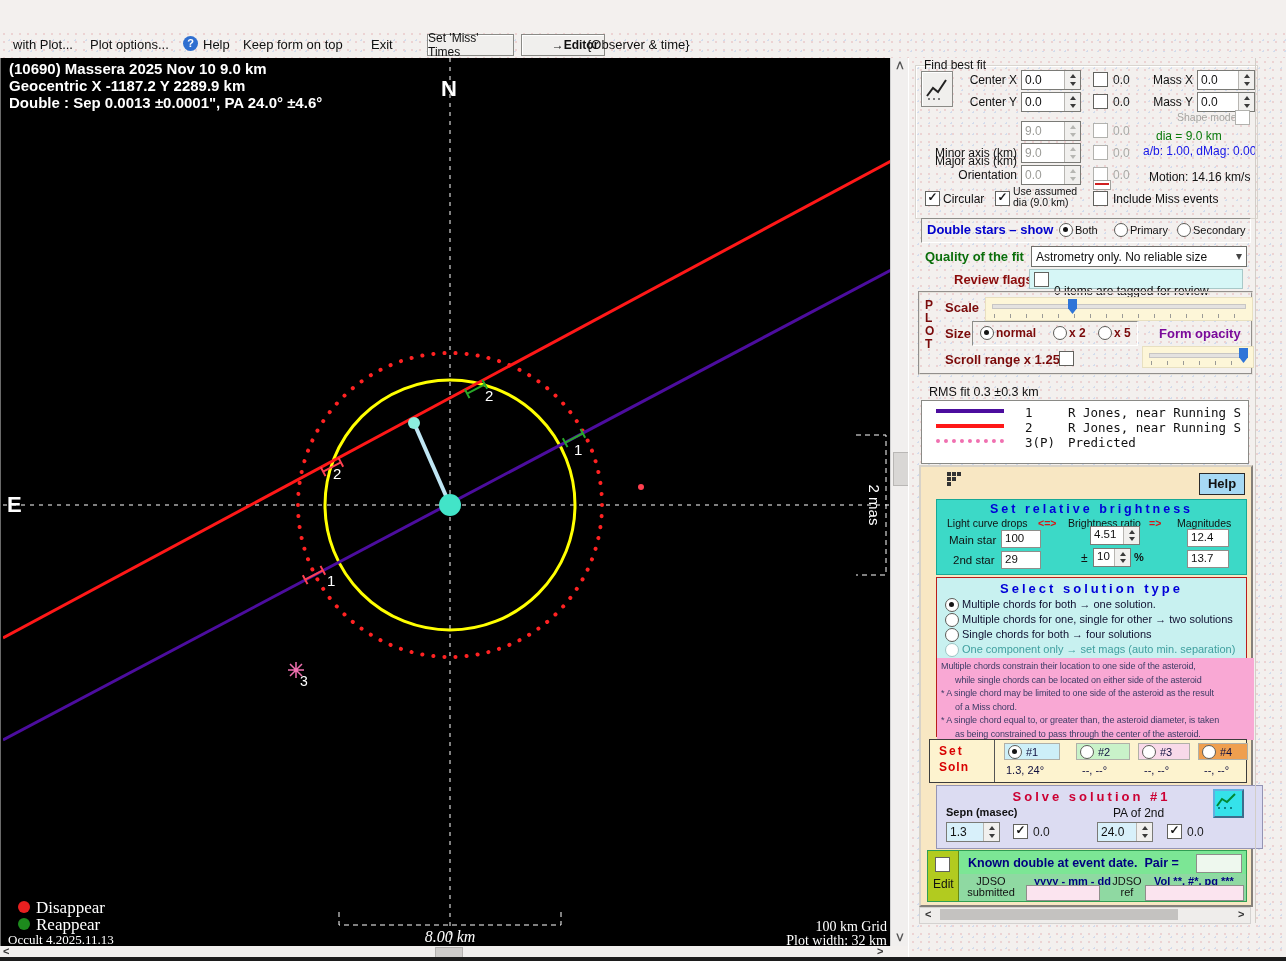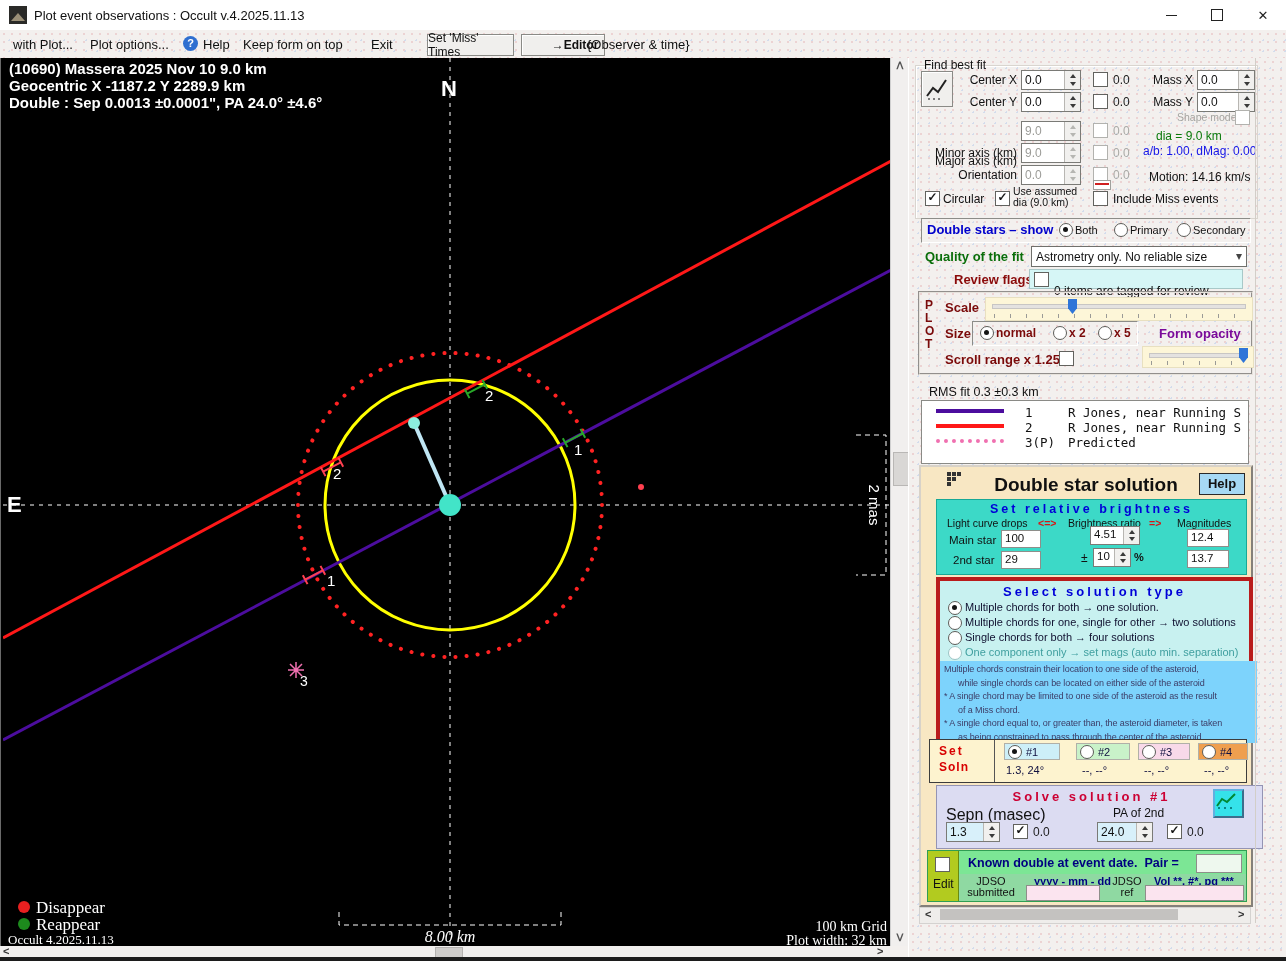--- a/index.html
+++ b/index.html
@@ -58,52 +58,37 @@
   .ticks{position:absolute;left:8px;right:8px;bottom:2px;height:4px;
          background:repeating-linear-gradient(90deg,#9a9a96 0 1px,transparent 1px 16px);}
   .thumb{position:absolute;top:1px;width:9px;height:15px;background:#2f75d8;
          clip-path:polygon(0 0,100% 0,100% 62%,50% 100%,0 62%);}
   .maroon{color:#7a0a0a;font-weight:bold;}
   .legendbox{background:#fff;border:1px solid #8a8a86;}
   .lrow{position:absolute;left:6px;height:14px;font-size:12.5px;}
   .lsample{position:absolute;left:8px;width:68px;top:4px;}
   .panel{background:#f8e7c3;border:2px outset #d8d2c8;}
   .tqbox{background:#3cd9c7;border:1px solid #17a896;}
-  .selbox{background:#c8f1f0;border:4px solid #b91c1c;}
-  .notes{background:#7dd3fc;font-size:9px;color:#3c3c66;line-height:13.5px;letter-spacing:-0.1px;}
+  .selbox{background:#c8f1f0;border:1px solid #b91c1c;}
+  .notes{background:#f9a8d4;font-size:9px;color:#3c3c66;line-height:13.5px;letter-spacing:-0.1px;}
   .notes .indent{padding-left:14px;}
   .soln{background:#fdf3cf;border:1px solid #3c3c3c;}
   .solve{background:#dcdcf2;border:1px solid #9494b4;}
   .known{background:#7ce695;border:1px solid #2f9e53;}
   .pinkin{background:#fbe4ef;border:1px solid #8e8e8a;}
   .whin{background:#fff;border:1px solid #8e8e8a;}
   .cellrd{display:flex;align-items:center;gap:4px;font-size:11px;color:#101040;border:1px solid #b0b0a8;padding:0 3px;height:15px;}
   .ihscroll{background:#efedeb;border:1px solid #d4d2d0;}
   .ithumb{position:absolute;left:20px;top:1px;width:238px;height:11px;background:#c4c2c0;}
 </style>
 </head>
 <body>
 
 <div class="win">
 
-  <div class="abs titlebar">
-    <div class="abs appicon">
-        <i></i>
-      </div>
-    <div class="abs" style="left:34px;top:8px;font-size:13px;">Plot event observations : Occult v.4.2025.11.13</div>
-    <div class="abs wbtn" style="left:1148px;">
-        <span class="minbar"></span>
-      </div>
-    <div class="abs wbtn" style="left:1194px;">
-        <span class="maxbox"></span>
-      </div>
-    <div class="abs wbtn" style="left:1240px;">
-        <span>✕</span>
-      </div>
-  </div>
 
   <div class="abs menubar dots">
     <div class="abs mitem" style="left:13px;">with Plot...</div>
     <div class="abs mitem" style="left:90px;">Plot options...</div>
     <div class="abs helpico" style="left:183px;">?</div>
     <div class="abs mitem" style="left:203px;">Help</div>
     <div class="abs mitem" style="left:243px;">Keep form on top</div>
     <div class="abs mitem" style="left:355px;margin-left:16px;">Exit</div>
     <div class="abs tbtn" style="left:427px;width:85px;">Set 'Miss' Times</div>
     <div class="abs tbtn b" style="left:521px;width:58px;padding-left:24px;">→Editor</div>
@@ -357,21 +342,20 @@
       <div class="lrow mono" style="top:34px;">
         <span class="lsample" style="border-top:4px dotted #f070b0;"></span>
         <span style="position:absolute;left:97px;white-space:pre;">3(P)</span>
         <span style="position:absolute;left:140px;white-space:pre;">Predicted</span>
       </div>
     </div>
 
     <div class="abs panel" style="left:10px;top:407px;width:330px;height:438px;">
 
       <div class="abs" style="left:26px;top:5px;width:4px;height:4px;background:#333;box-shadow:5px 0 #333,10px 0 #333,0 5px #333,5px 5px #333,0 10px #333;"></div>
-      <div class="abs b" style="left:0;top:7px;width:330px;text-align:center;font-size:19px;">Double star solution</div>
       <div class="abs b" style="left:278px;top:6px;width:44px;height:20px;background:#a6d9f4;border:1px solid #2a2a2a;text-align:center;line-height:20px;font-size:13px;">Help</div>
 
       <div class="abs tqbox" style="left:15px;top:32px;width:309px;height:74px;">
         <div class="abs b" style="left:0;top:2px;width:309px;text-align:center;color:#0000d8;font-size:12.5px;letter-spacing:3px;">Set relative brightness</div>
         <div class="abs" style="left:10px;top:17px;font-size:10.5px;">Light curve drops</div>
         <div class="abs b" style="left:101px;top:17px;font-size:10.5px;color:#d81414;">&lt;=&gt;</div>
         <div class="abs" style="left:131px;top:17px;font-size:10.5px;">Brightness ratio</div>
         <div class="abs b" style="left:212px;top:17px;font-size:10.5px;color:#d81414;">=&gt;</div>
         <div class="abs" style="left:240px;top:17px;font-size:10.5px;">Magnitudes</div>
 
@@ -457,21 +441,21 @@
       <div class="abs solve" style="left:15px;top:318px;width:309px;height:62px;padding-left:16px;">
         <div class="abs b" style="left:0;top:3px;width:309px;text-align:center;color:#cc0033;font-size:13px;letter-spacing:3px;">Solve solution #1</div>
         <div class="abs" style="left:276px;top:3px;width:27px;height:25px;background:#35e2ea;border:2px outset #60b0e0;">
           <svg width="23" height="19">
               <polyline points="2,15 7,8 12,11 20,3" fill="none" stroke="#083" stroke-width="2"></polyline>
               <circle cx="4" cy="17" r="1" fill="#066"></circle>
               <circle cx="10" cy="17" r="1" fill="#066"></circle>
               <circle cx="16" cy="17" r="1" fill="#066"></circle>
             </svg>
         </div>
-        <div class="abs" style="left:9px;top:20px;font-size:16px;">Sepn (masec)</div>
+        <div class="abs" style="left:9px;top:20px;font-size:11px;font-weight:bold;">Sepn (masec)</div>
         <div class="abs" style="left:176px;top:20px;font-size:12px;">PA of 2nd</div>
         <div class="abs spin" style="left:9px;top:36px;width:52px;background:#d8f0fa;">
             <span class="sv">1.3</span>
             <span class="sb">
               <i class="tu"></i>
               <i class="td"></i>
             </span>
           </div>
         <div class="abs cb ck" style="left:76px;top:38px;"></div>
         <div class="abs flag" style="left:96px;top:39px;">0.0</div>

